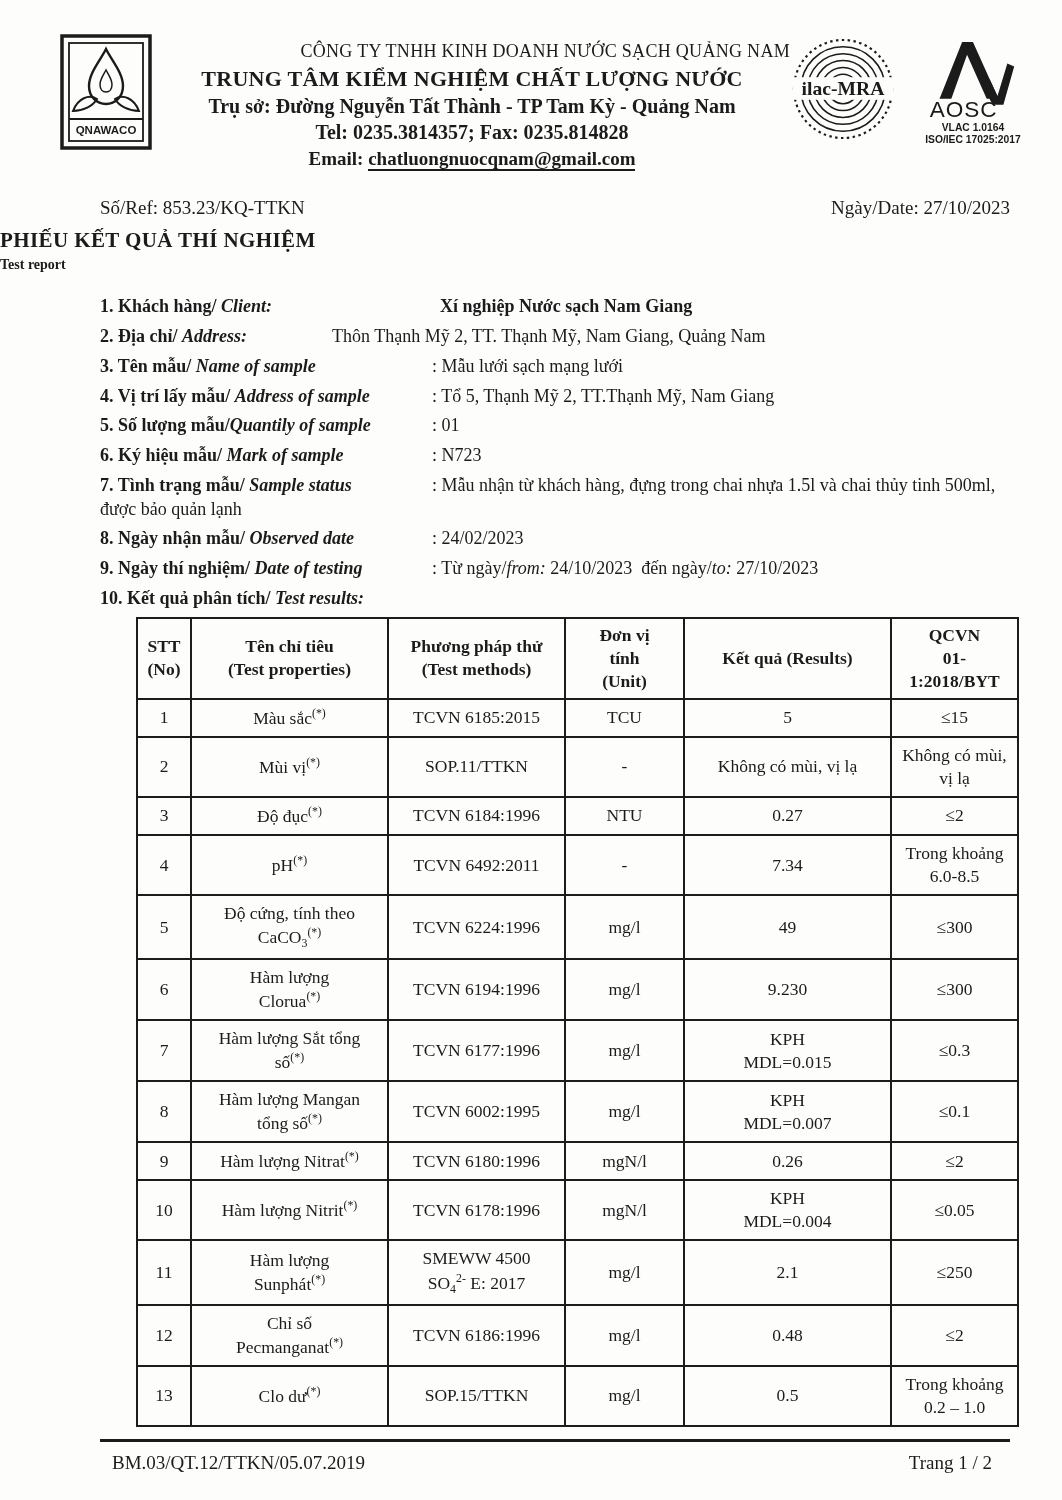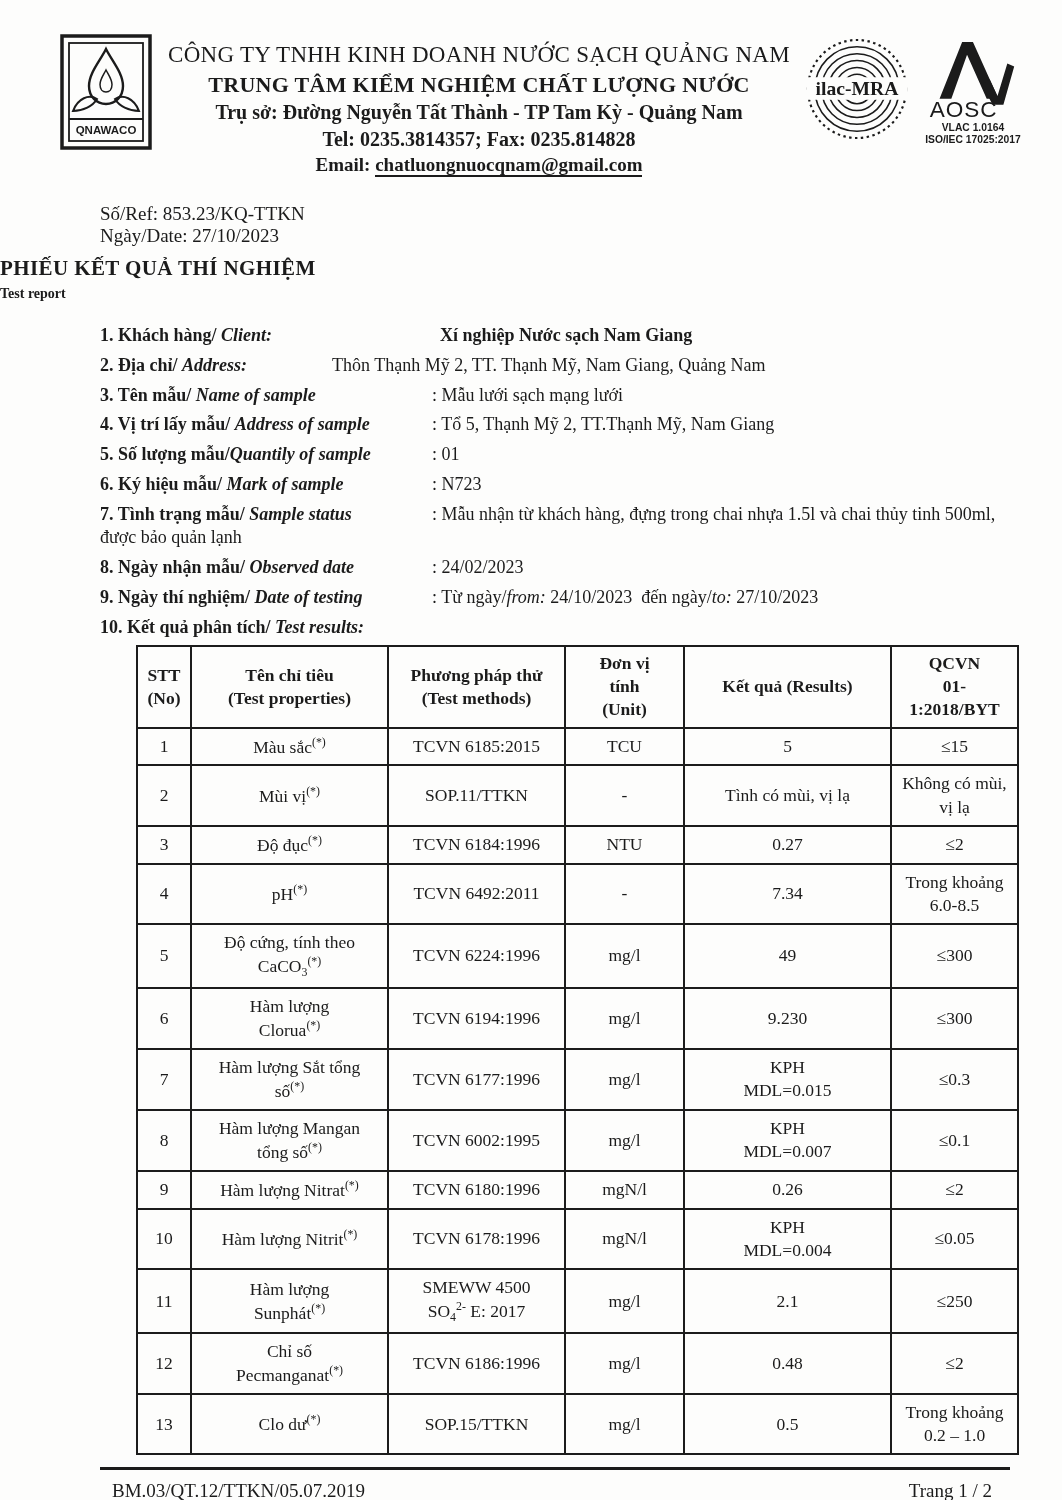--- a/index.html
+++ b/index.html
@@ -6,29 +6,29 @@
   html,body { margin:0; padding:0; background:#9a9a9a; }
   .page {
     width:1062px; height:1500px; margin:0 auto; background:#fdfdfc;
     font-family:"Liberation Serif", serif; color:#1b1b1b;
     position:relative; overflow:hidden; padding-top:34px;
   }
   
   .letterhead { display:flex; align-items:flex-start; margin:0 34px 0 60px; }
   .lh-logo { flex:0 0 92px; }
   .lh-center { flex:1; text-align:center; padding:6px 2px 0 2px; line-height:1.32; }
-  .lh-line1 { font-size:23px; letter-spacing:.3px; }
+  .lh-line1 { font-size:18px; letter-spacing:.3px;text-align:right; }
   .lh-line2 { font-size:22px; font-weight:bold; letter-spacing:.3px; }
   .lh-line3 { font-size:20px; font-weight:bold; }
   .lh-line4 { font-size:20px; font-weight:bold; }
   .lh-line5 { font-size:19px; font-weight:bold; }
   .lh-email { border-bottom:2px solid #1b1b1b;text-align:right; }
-  .lh-right { flex:0 0 222px; display:flex; gap:4px; align-items:flex-start; padding-top:2px; }
-  
-  .meta-row { display:flex; justify-content:space-between; margin:26px 52px 0 100px; font-size:19px;flex-direction:column; }
+  .lh-right { flex:0 0 222px; display:flex; gap:18px; align-items:flex-start; padding-top:2px; }
+  
+  .meta-row { display:flex; justify-content:space-between; margin:26px 52px 0 100px; font-size:19px; }
   
   .title-block { text-align:left; margin-top:8px; line-height:1.25; }
   .title-vi { font-size:21px; font-weight:bold; letter-spacing:.4px; }
   .title-en { font-size:14px; font-weight:bold; margin-top:3px; }
   
   .info { margin:22px 50px 0 100px; font-size:18px; }
   .info-item { margin-bottom:6px; line-height:1.32; }
   .info-label { font-weight:bold; vertical-align:top; }
   .info-label .en { font-style:italic; }
   .info-item:nth-child(1) .info-label { display:inline-block; width:340px; }
@@ -148,21 +148,21 @@
           <td>TCVN 6185:2015</td>
           <td>TCU</td>
           <td>5</td>
           <td>≤15</td>
         </tr>
         <tr>
           <td>2</td>
           <td>Mùi vị<sup>(*)</sup></td>
           <td>SOP.11/TTKN</td>
           <td>-</td>
-          <td>Tình có mùi, vị lạ</td>
+          <td>Không có mùi, vị lạ</td>
           <td>Không có mùi,<br>vị lạ</td>
         </tr>
         <tr>
           <td>3</td>
           <td>Độ đục<sup>(*)</sup></td>
           <td>TCVN 6184:1996</td>
           <td>NTU</td>
           <td>0.27</td>
           <td>≤2</td>
         </tr>

